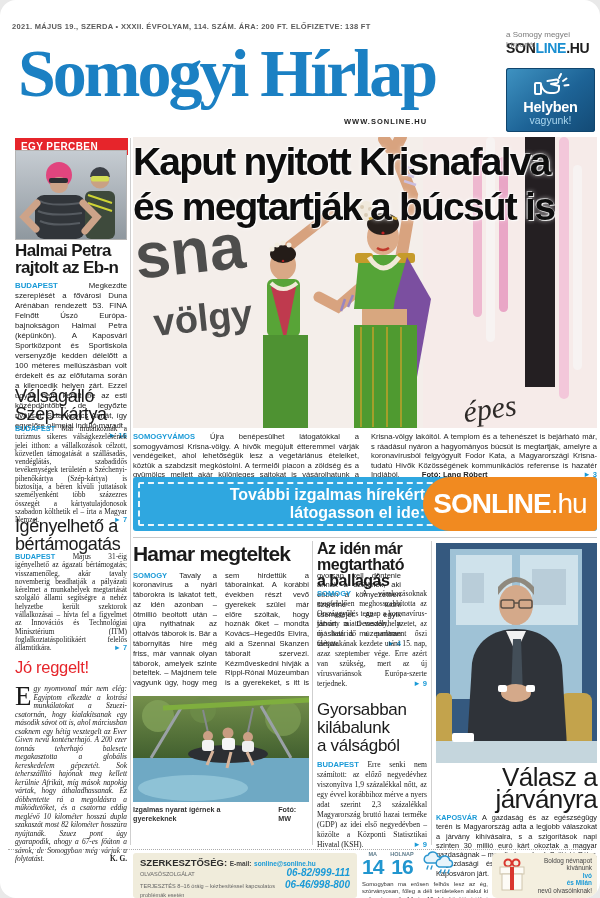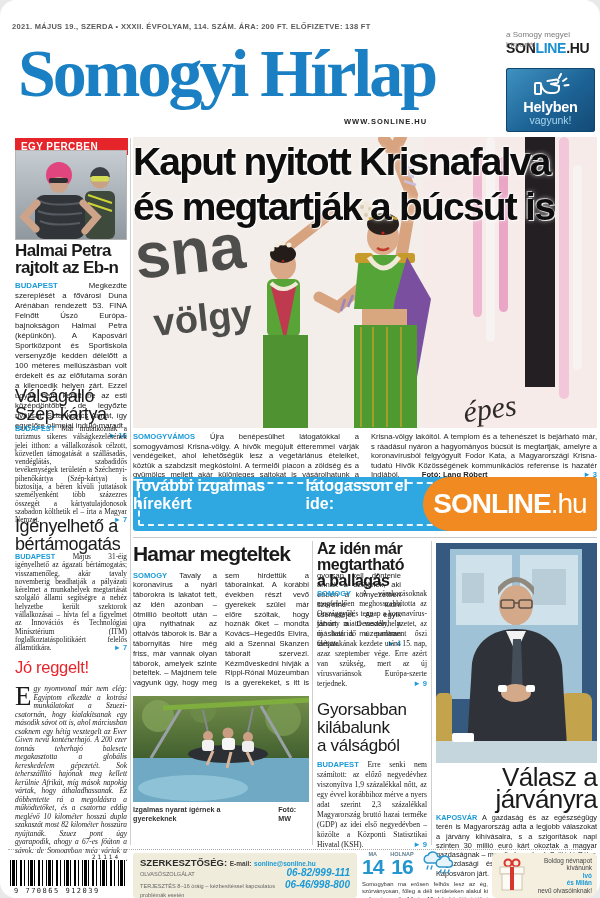--- a/index.html
+++ b/index.html
@@ -57,22 +57,22 @@
   
   .lead-photo{left:133px;top:137px;width:464px;height:291px;overflow:hidden;}
   .lead-head{left:133px;top:139px;width:464px;font-size:39px;font-weight:bold;color:#0e0e0e;
              line-height:45px;letter-spacing:-1.8px;
              text-shadow:1px 1px 0 rgba(255,255,255,.85),-1px -1px 0 rgba(255,255,255,.6),0 0 5px rgba(255,255,255,.8);}
   .lead-cap{left:133px;top:432px;width:464px;column-count:2;column-gap:12px;
             font-size:7.6px;line-height:9.6px;text-align:justify;color:#222;}
   
   .promo{left:133px;top:477px;width:464px;height:54px;background:#2fa7e0;border-radius:3px;}
   .promo .dash{position:absolute;inset:5px;border:2px dashed rgba(255,255,255,.9);border-radius:2px;}
-  .promo .msg{position:absolute;left:0;top:0;width:292px;height:54px;display:flex;flex-direction:row;
-              justify-content:center;text-align:left;color:#fff;font-weight:bold;font-size:16px;line-height:18px;}
+  .promo .msg{position:absolute;left:0;top:0;width:292px;height:54px;display:flex;flex-direction:column;
+              justify-content:center;text-align:right;color:#fff;font-weight:bold;font-size:16px;line-height:18px;}
   .promo .logo{position:absolute;right:0;top:0;width:174px;height:54px;background:#f18a20;
                border-radius:27px 4px 4px 27px;display:flex;align-items:center;justify-content:center;
                color:#fff;letter-spacing:-1px;}
   .promo .lg1{font-size:28px;font-weight:bold;}
   .promo .lg2{font-size:28px;font-weight:normal;}
   
   .camps{left:133px;top:543px;width:176px;}
   .camps .ttl{font-size:21px;font-weight:bold;line-height:21.5px;letter-spacing:-.8px;}
   .camps .bd{margin-top:6px;height:122px;column-count:2;column-gap:8px;
              font-size:7.6px;line-height:9.8px;text-align:justify;}
@@ -193,25 +193,20 @@
     <span class="pref">► 7</span>
   </div>
 
   <div class="abs sb sb-gt">Jó reggelt!</div>
   <div class="abs sb sb-gb">
     <span class="dropcap">E</span>
     <span>gy nyomvonal már nem elég: Egyiptom elkezdte a kotrási munkálatokat a Szuezi-csatornán, hogy kialakítsanak egy második sávot ott is, ahol márciusban csaknem egy hétig vesztegelt az Ever Given nevű konténerhajó. A 200 ezer tonnás teherhajó balesete megakasztotta a globális kereskedelem gépezetét. Sok teherszállító hajónak meg kellett kerülnie Afrikát, míg mások napokig vártak, hogy áthaladhassanak. Ez döbbentette rá a megoldásra a működtetőket, és a csatorna eddig meglévő 10 kilométer hosszú dupla szakaszát most 82 kilométer hosszúra nyújtanák. Szuez pont úgy gyarapodik, ahogy a 67-es főúton a sávok, de Somogyban még várjuk a folytatást.</span>
     <span class="author">K. G.</span>
   </div>
 
-  <div class="abs barcode">
-    <span class="bc-top">21114</span>
-    <div class="bc-bars"></div>
-    <span class="bc-bot">9 770865 912039</span>
-  </div>
 
   <div class="abs v1"></div>
   <div class="abs v2"></div>
   <div class="abs v3"></div>
   <div class="abs hrule"></div>
   <div class="abs frule"></div>
 
   <div class="abs lead-photo">
     <svg width="464" height="291" viewBox="0 0 464 291">
       <rect width="464" height="291" fill="#f4eeea"></rect>

